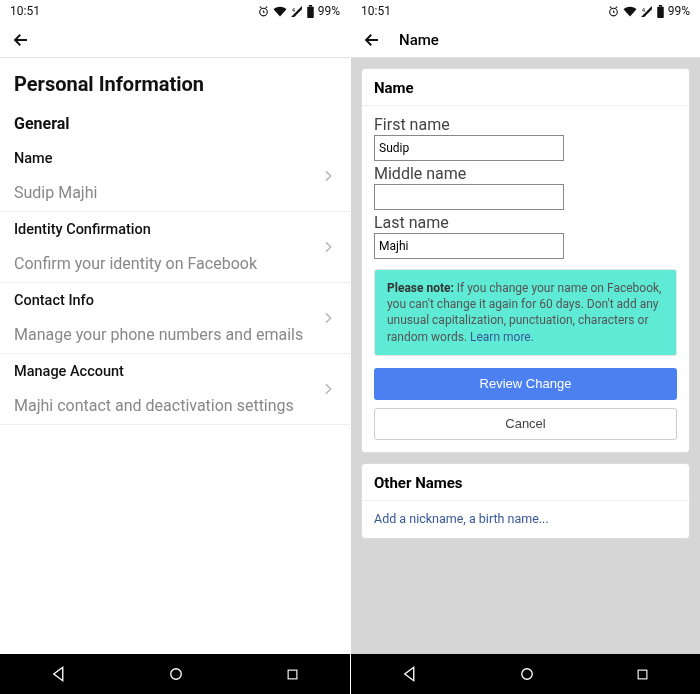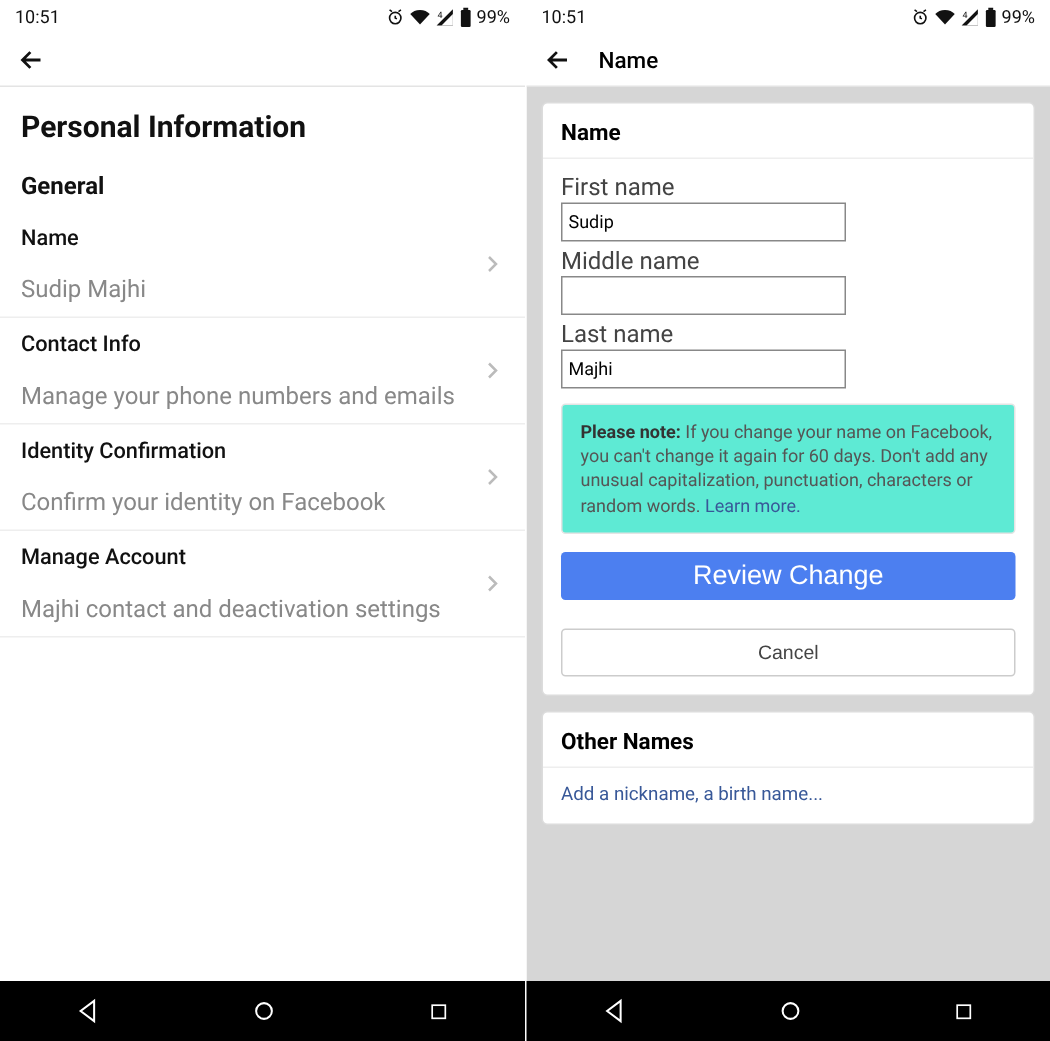--- a/index.html
+++ b/index.html
@@ -108,36 +108,36 @@
     .note strong { color: #333; }
     .note .learn { color: #385898; }
     .btn-primary {
       display: block;
       width: 100%;
       height: 32px;
       background: #4c7ff0;
       color: #fff;
       border: none;
       border-radius: 3px;
-      font-size: 18px;
+      font-size: 13px;
       font-weight: 500;
       margin-top: 12px;
       cursor: pointer;
     }
     .btn-secondary {
       display: block;
       width: 100%;
       height: 32px;
       background: #fff;
       color: #444;
       border: 1px solid #ccc;
       border-radius: 3px;
       font-size: 13px;
       font-weight: 400;
-      margin-top: 19px;
+      margin-top: 8px;
       cursor: pointer;
     }
     .add-nick {
       font-size: 12.5px;
       color: #385898;
       padding: 10px 12px 12px;
     }
     .nav-bar {
       height: 40px;
       background: #000;
@@ -188,31 +188,31 @@
       <div class="list-item-left">
         <span class="list-item-title">Name</span>
         <span class="list-item-sub">Sudip Majhi</span>
       </div>
       <svg class="chev" width="16" height="16" viewBox="0 0 24 24" fill="none" stroke="currentColor" stroke-width="2.5">
           <path d="M9 5l7 7-7 7"></path>
         </svg>
     </div>
     <div class="list-item">
       <div class="list-item-left">
+        <span class="list-item-title">Identity Confirmation</span>
+        <span class="list-item-sub">Confirm your identity on Facebook</span>
+      </div>
+      <svg class="chev" width="16" height="16" viewBox="0 0 24 24" fill="none" stroke="currentColor" stroke-width="2.5">
+          <path d="M9 5l7 7-7 7"></path>
+        </svg>
+    </div>
+    <div class="list-item">
+      <div class="list-item-left">
         <span class="list-item-title">Contact Info</span>
         <span class="list-item-sub">Manage your phone numbers and emails</span>
-      </div>
-      <svg class="chev" width="16" height="16" viewBox="0 0 24 24" fill="none" stroke="currentColor" stroke-width="2.5">
-          <path d="M9 5l7 7-7 7"></path>
-        </svg>
-    </div>
-    <div class="list-item">
-      <div class="list-item-left">
-        <span class="list-item-title">Identity Confirmation</span>
-        <span class="list-item-sub">Confirm your identity on Facebook</span>
       </div>
       <svg class="chev" width="16" height="16" viewBox="0 0 24 24" fill="none" stroke="currentColor" stroke-width="2.5">
           <path d="M9 5l7 7-7 7"></path>
         </svg>
     </div>
     <div class="list-item">
       <div class="list-item-left">
         <span class="list-item-title">Manage Account</span>
         <span class="list-item-sub">Majhi contact and deactivation settings</span>
       </div>

